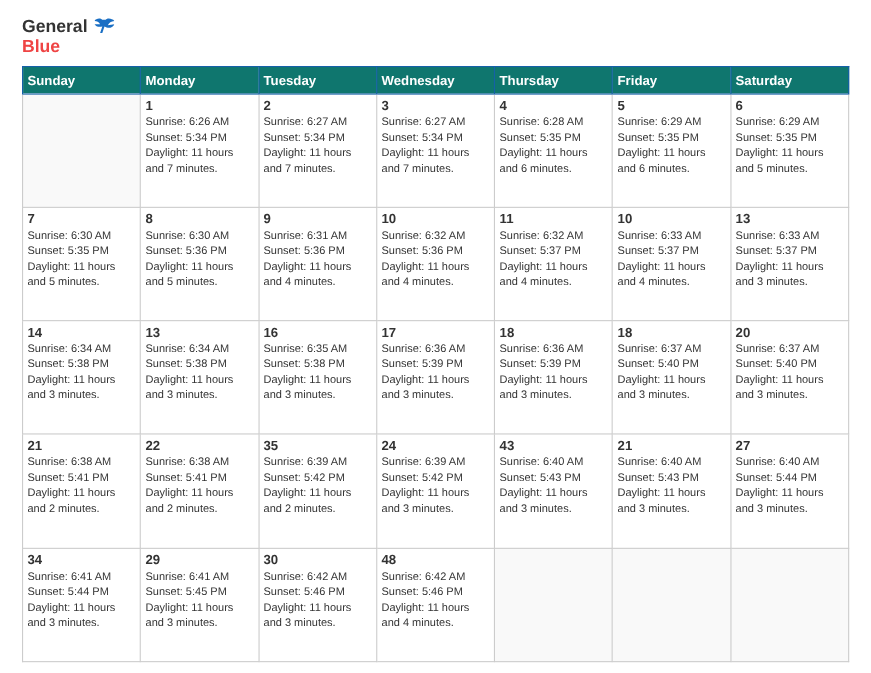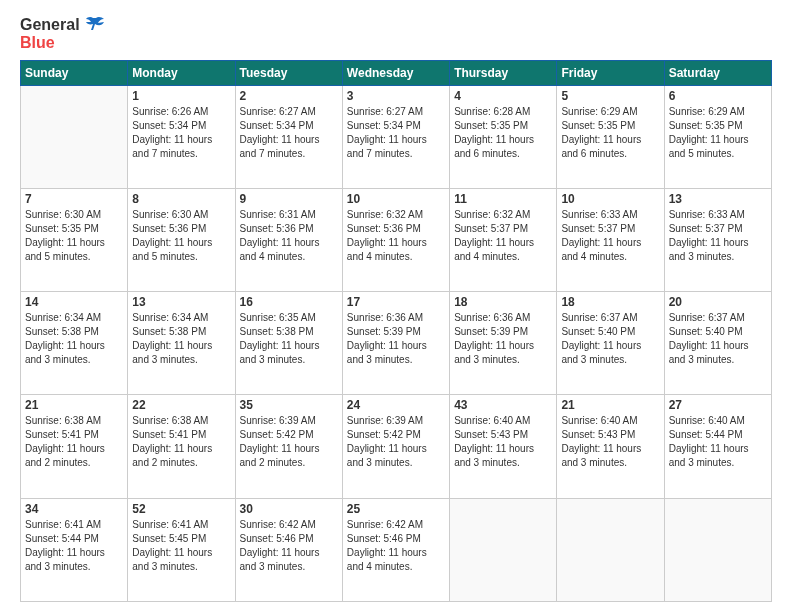--- a/index.html
+++ b/index.html
@@ -230,29 +230,29 @@
             <div class="day-num">27</div>
             <div class="day-info">Sunrise: 6:40 AM<br>Sunset: 5:44 PM<br>Daylight: 11 hours<br>and 3 minutes.</div>
           </td>
         </tr>
         <tr>
           <td>
             <div class="day-num">34</div>
             <div class="day-info">Sunrise: 6:41 AM<br>Sunset: 5:44 PM<br>Daylight: 11 hours<br>and 3 minutes.</div>
           </td>
           <td>
-            <div class="day-num">52</div>
+            <div class="day-num">29</div>
             <div class="day-info">Sunrise: 6:41 AM<br>Sunset: 5:45 PM<br>Daylight: 11 hours<br>and 3 minutes.</div>
           </td>
           <td>
             <div class="day-num">30</div>
             <div class="day-info">Sunrise: 6:42 AM<br>Sunset: 5:46 PM<br>Daylight: 11 hours<br>and 3 minutes.</div>
           </td>
           <td>
-            <div class="day-num">25</div>
+            <div class="day-num">48</div>
             <div class="day-info">Sunrise: 6:42 AM<br>Sunset: 5:46 PM<br>Daylight: 11 hours<br>and 4 minutes.</div>
           </td>
           <td class="empty-cell"></td>
           <td class="empty-cell"></td>
           <td class="empty-cell"></td>
         </tr>
       </tbody>
   </table>
 </div>
 

